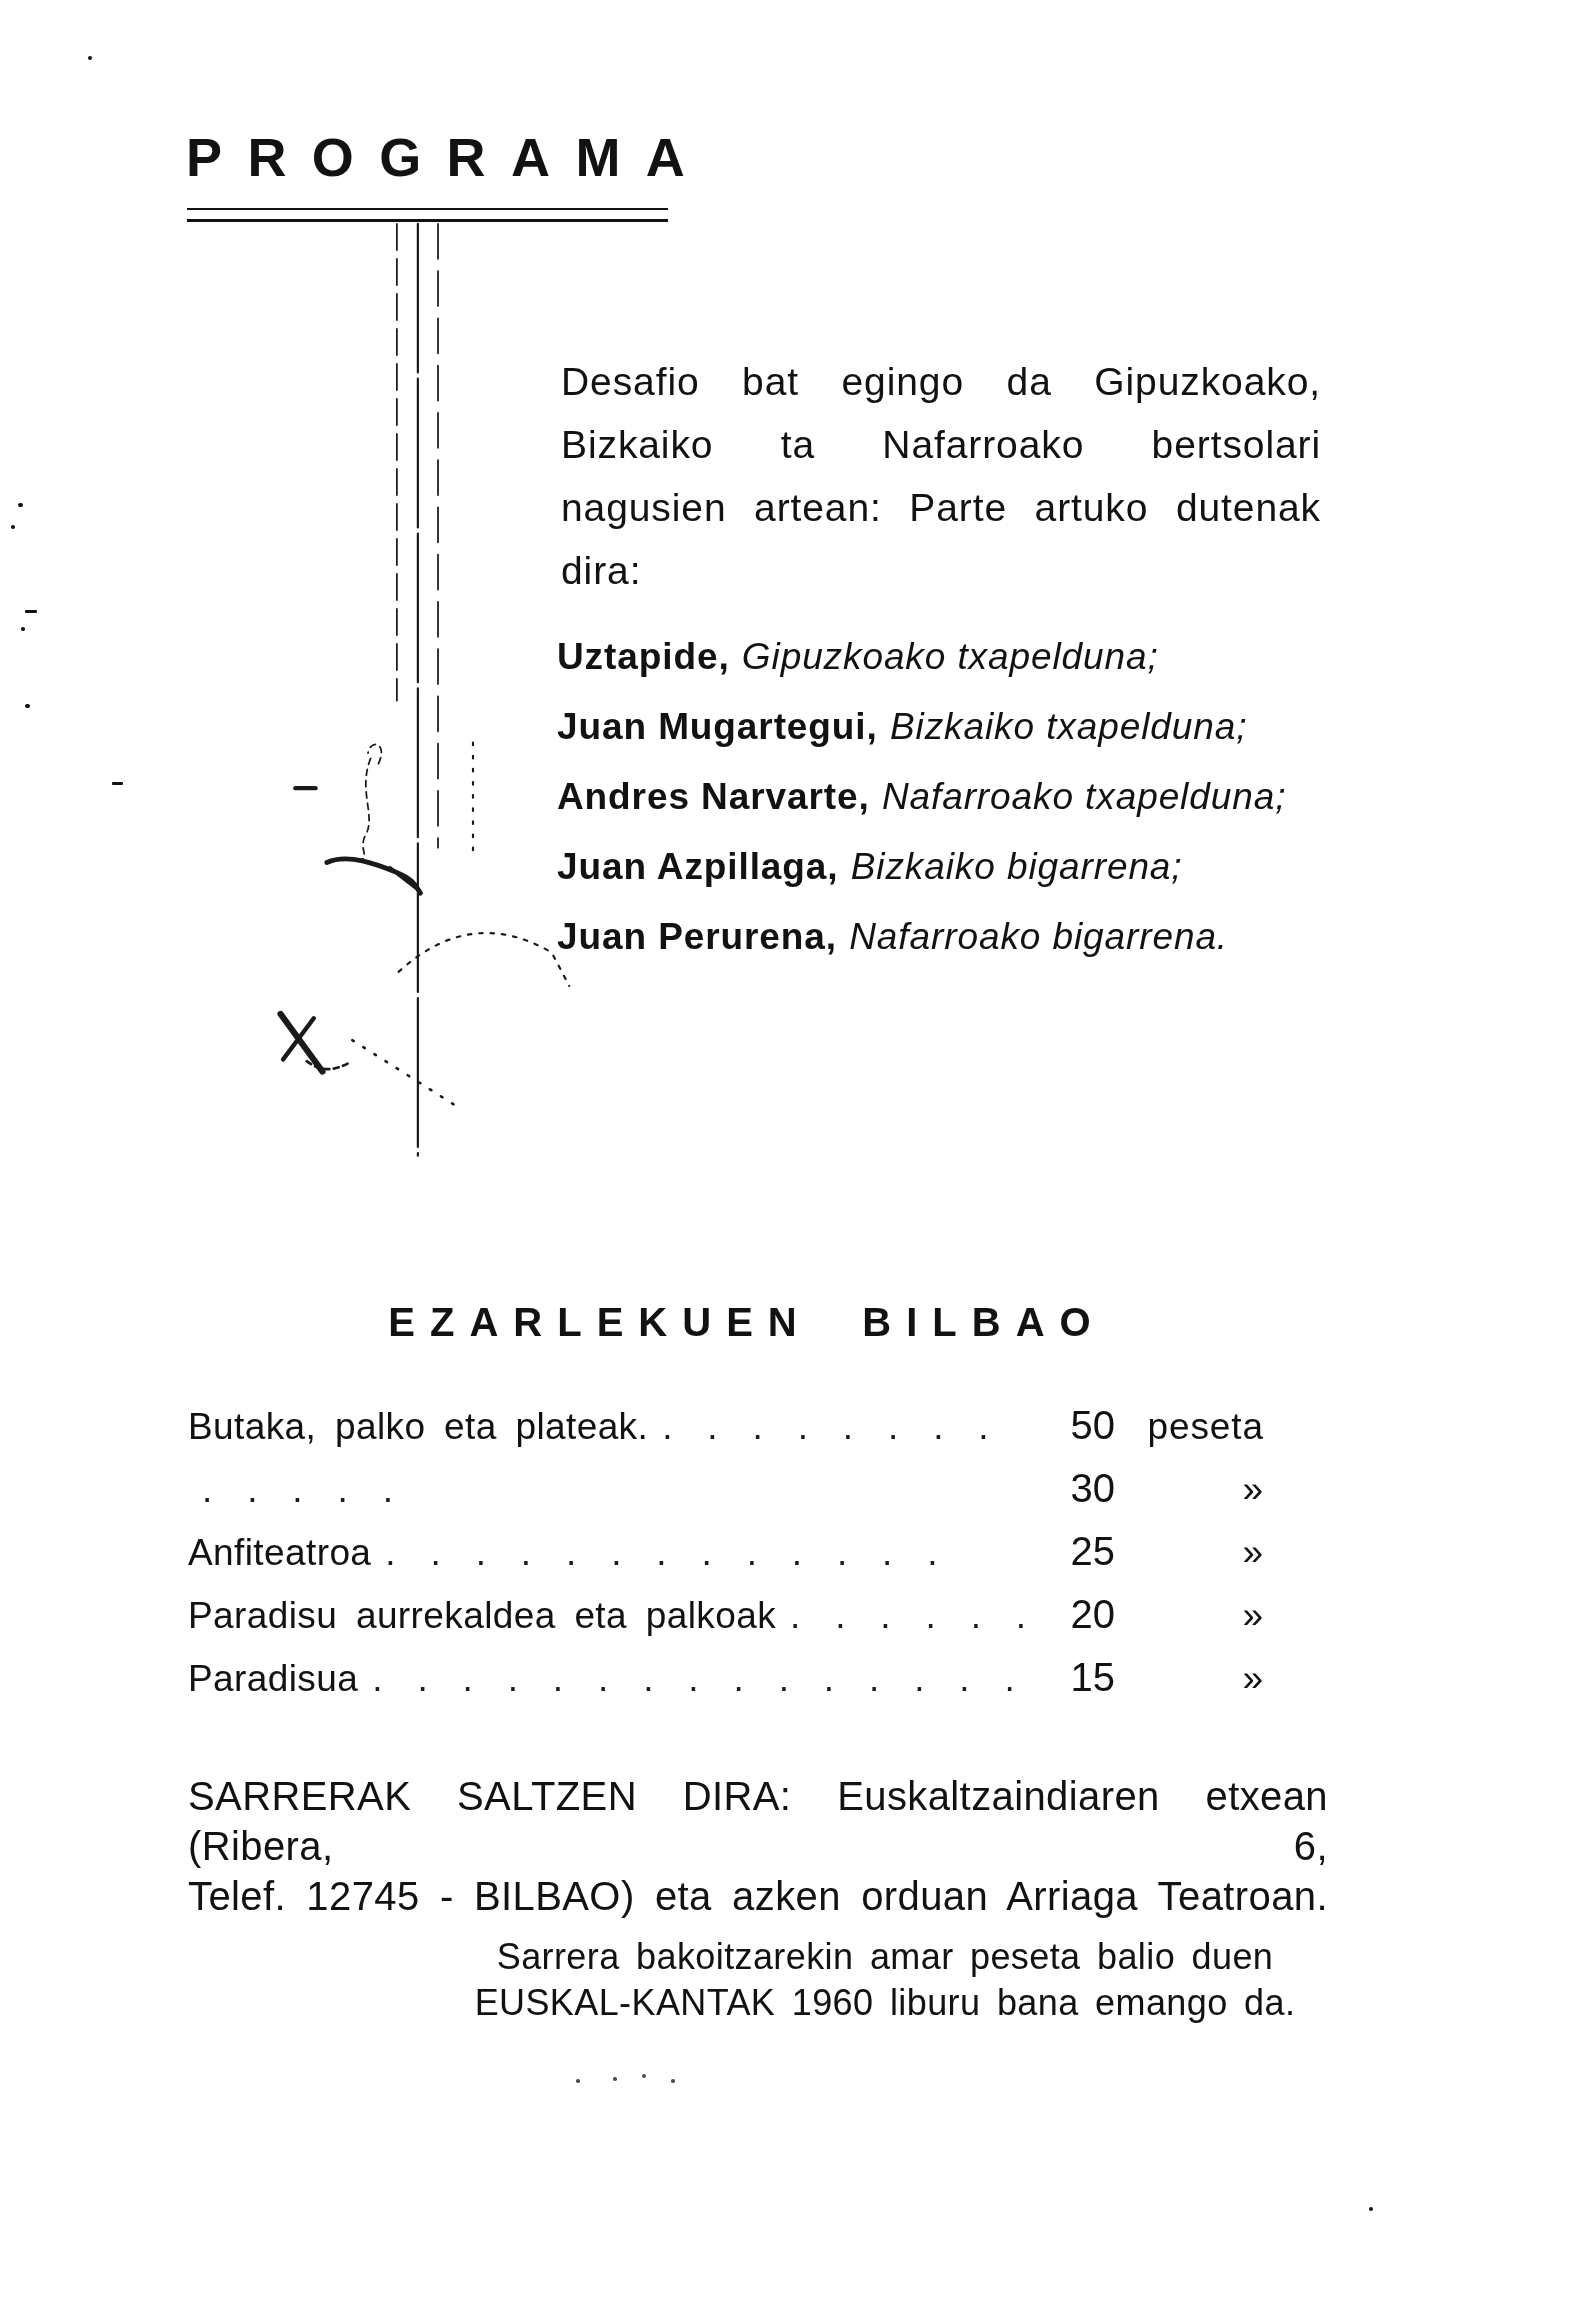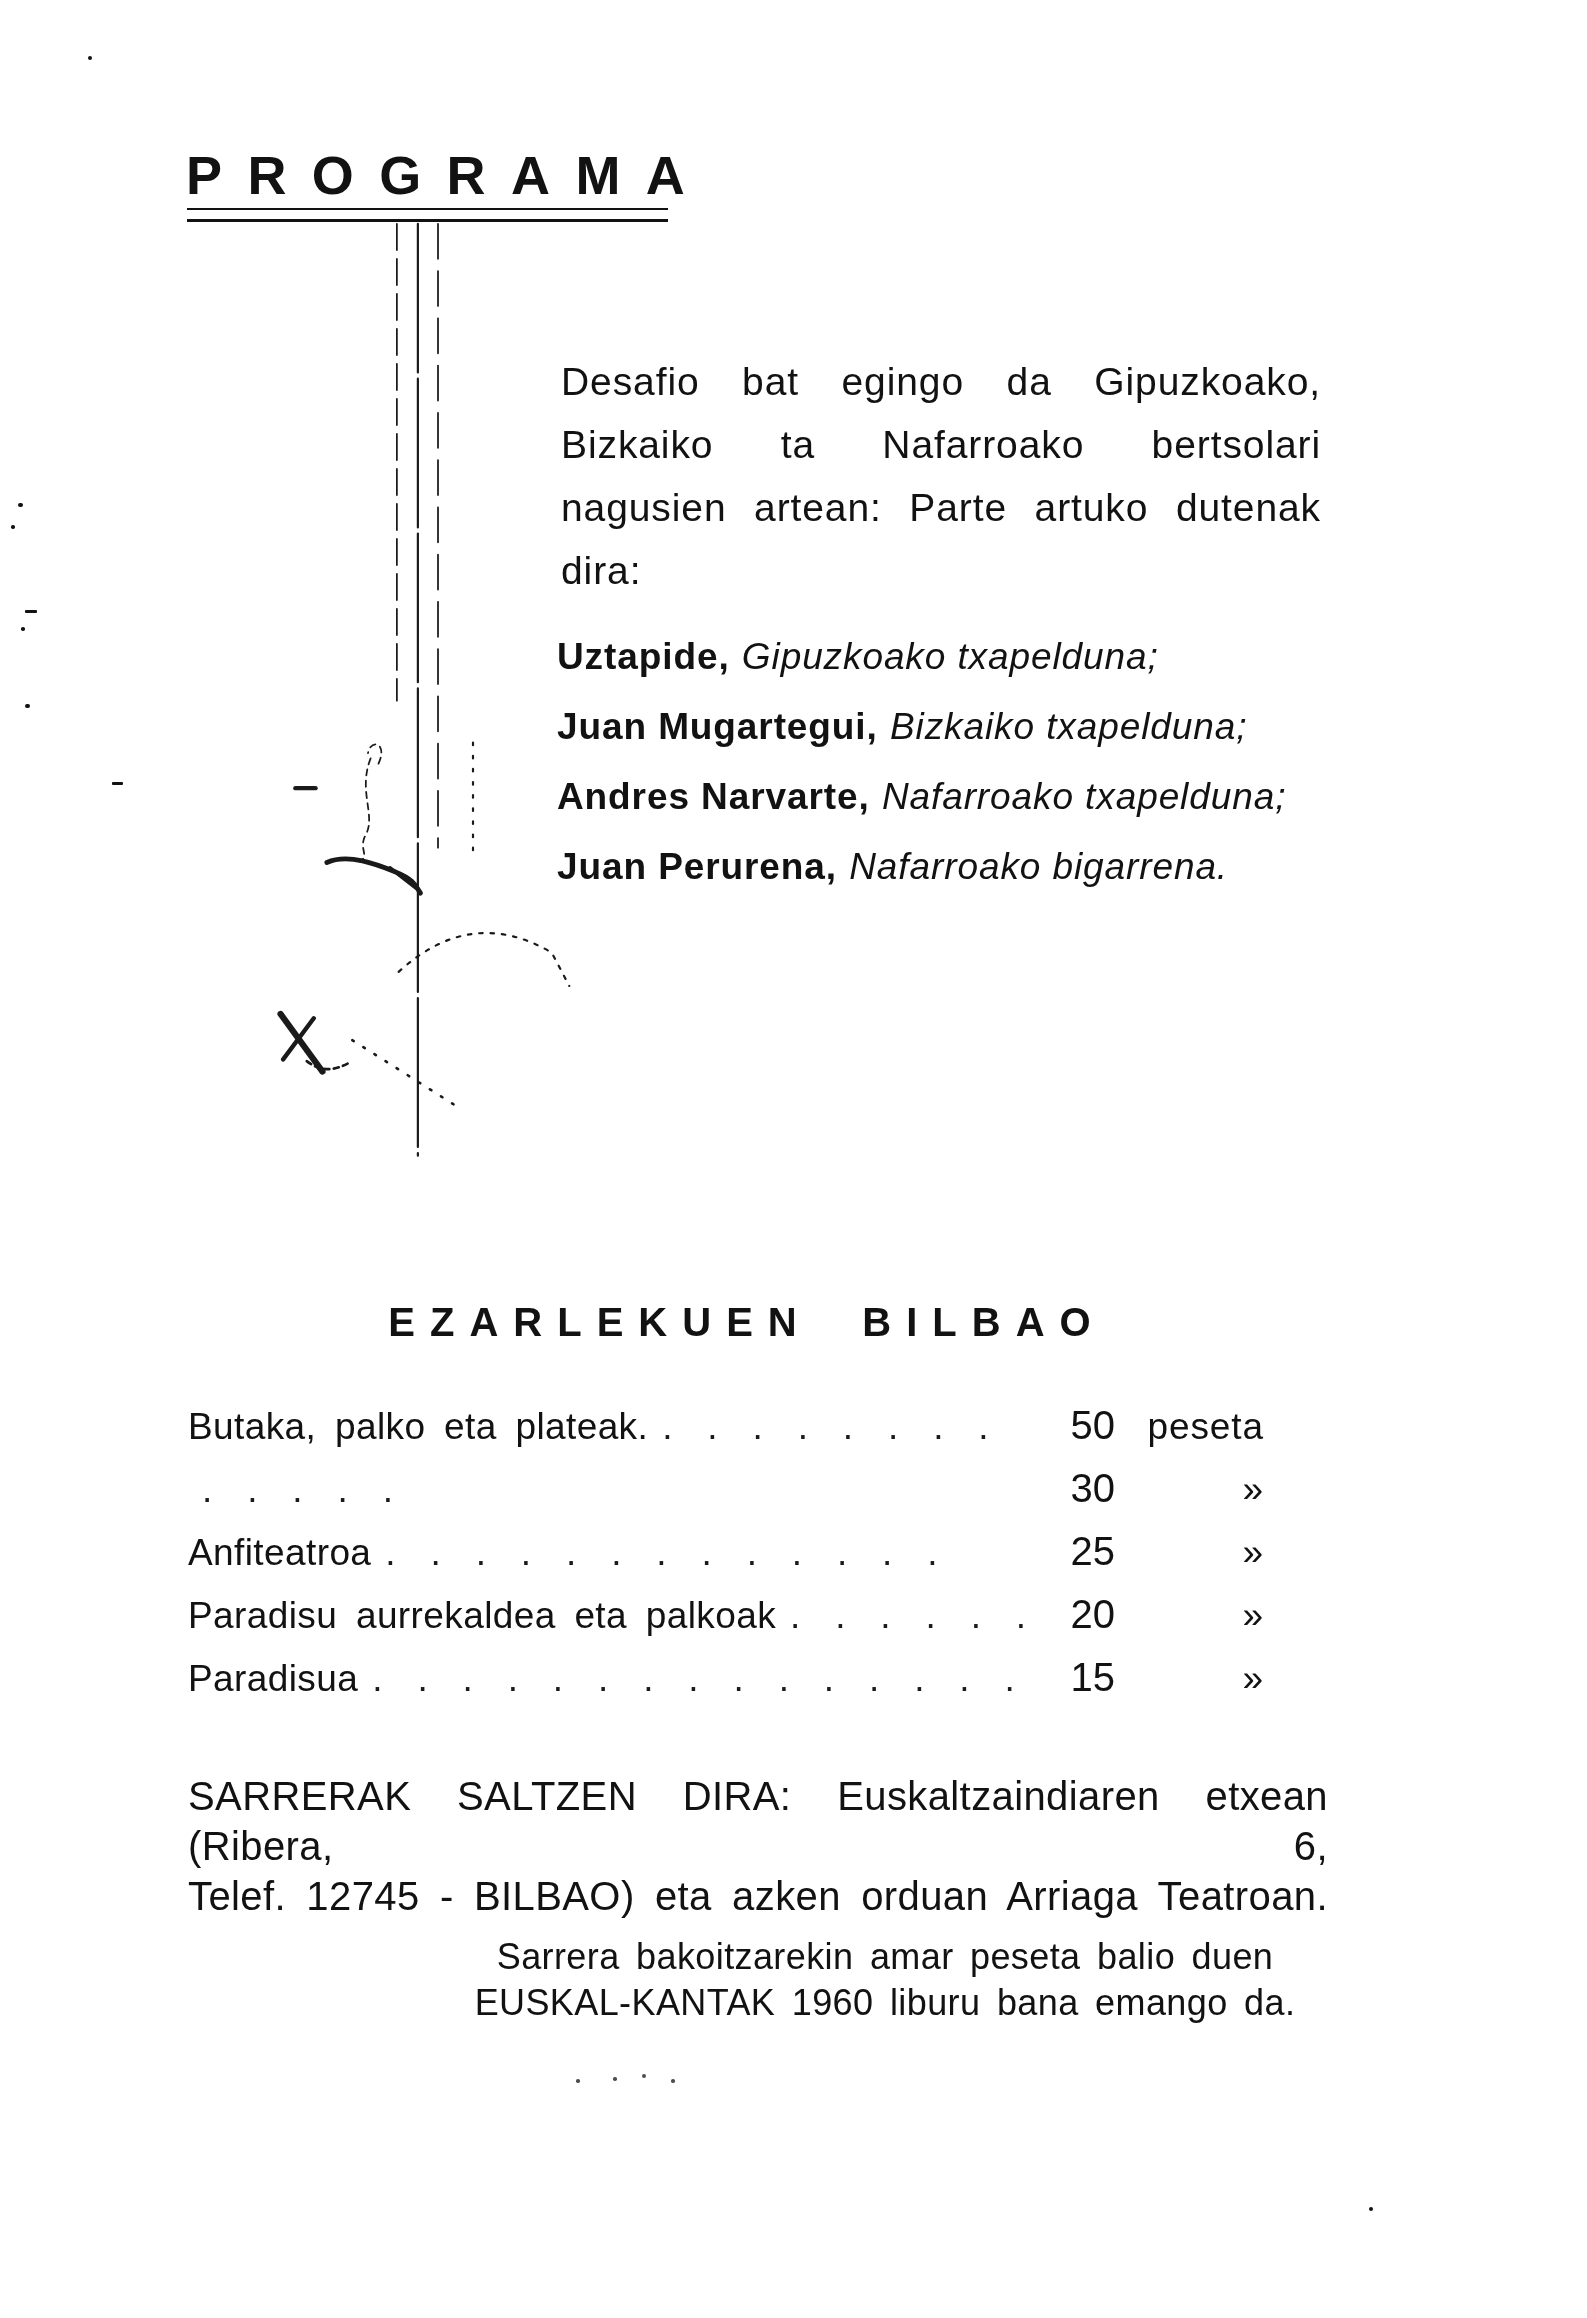--- a/index.html
+++ b/index.html
@@ -4,21 +4,21 @@
 <style>
   html,body{margin:0;padding:0;background:#e8e8e4;}
   .page{
     position:relative; width:1587px; height:2319px; margin:0 auto;
     background:#ffffff; overflow:hidden;
     font-family:"Liberation Sans","DejaVu Sans",sans-serif;
     color:#121212;
   }
   
   .title{
-    position:absolute; left:186px; top:144px;
+    position:absolute; left:186px; top:126px;
     font-size:54px; font-weight:700; letter-spacing:25.4px; white-space:nowrap;
   }
   .title-rule{
     position:absolute; left:187px; top:208px; width:481px; height:14px;
     border-top:2.6px solid #121212; border-bottom:3.5px solid #121212;
     box-sizing:border-box;
   }
   
   .intro{
     position:absolute; left:561px; top:350px; width:760px;
@@ -96,20 +96,23 @@
     <div class="list-item">
       <span class="name">Uztapide,</span><span class="desc">Gipuzkoako txapelduna;</span>
     </div>
     <div class="list-item">
       <span class="name">Juan Mugartegui,</span><span class="desc">Bizkaiko txapelduna;</span>
     </div>
     <div class="list-item">
       <span class="name">Andres Narvarte,</span><span class="desc">Nafarroako txapelduna;</span>
     </div>
     <div class="list-item">
+      <span class="name">Juan Azpillaga,</span><span class="desc">Bizkaiko bigarrena;</span>
+    </div>
+    <div class="list-item">
       <span class="name">Juan Perurena,</span><span class="desc">Nafarroako bigarrena.</span>
     </div>
   </div>
 
   <div class="prices-heading">EZARLEKUEN BILBAO</div>
 
   <div class="price-table">
     <div class="price-row">
       <span class="label">Butaka, palko eta plateak.</span>
       <span class="leader">. . . . . . . .</span>

